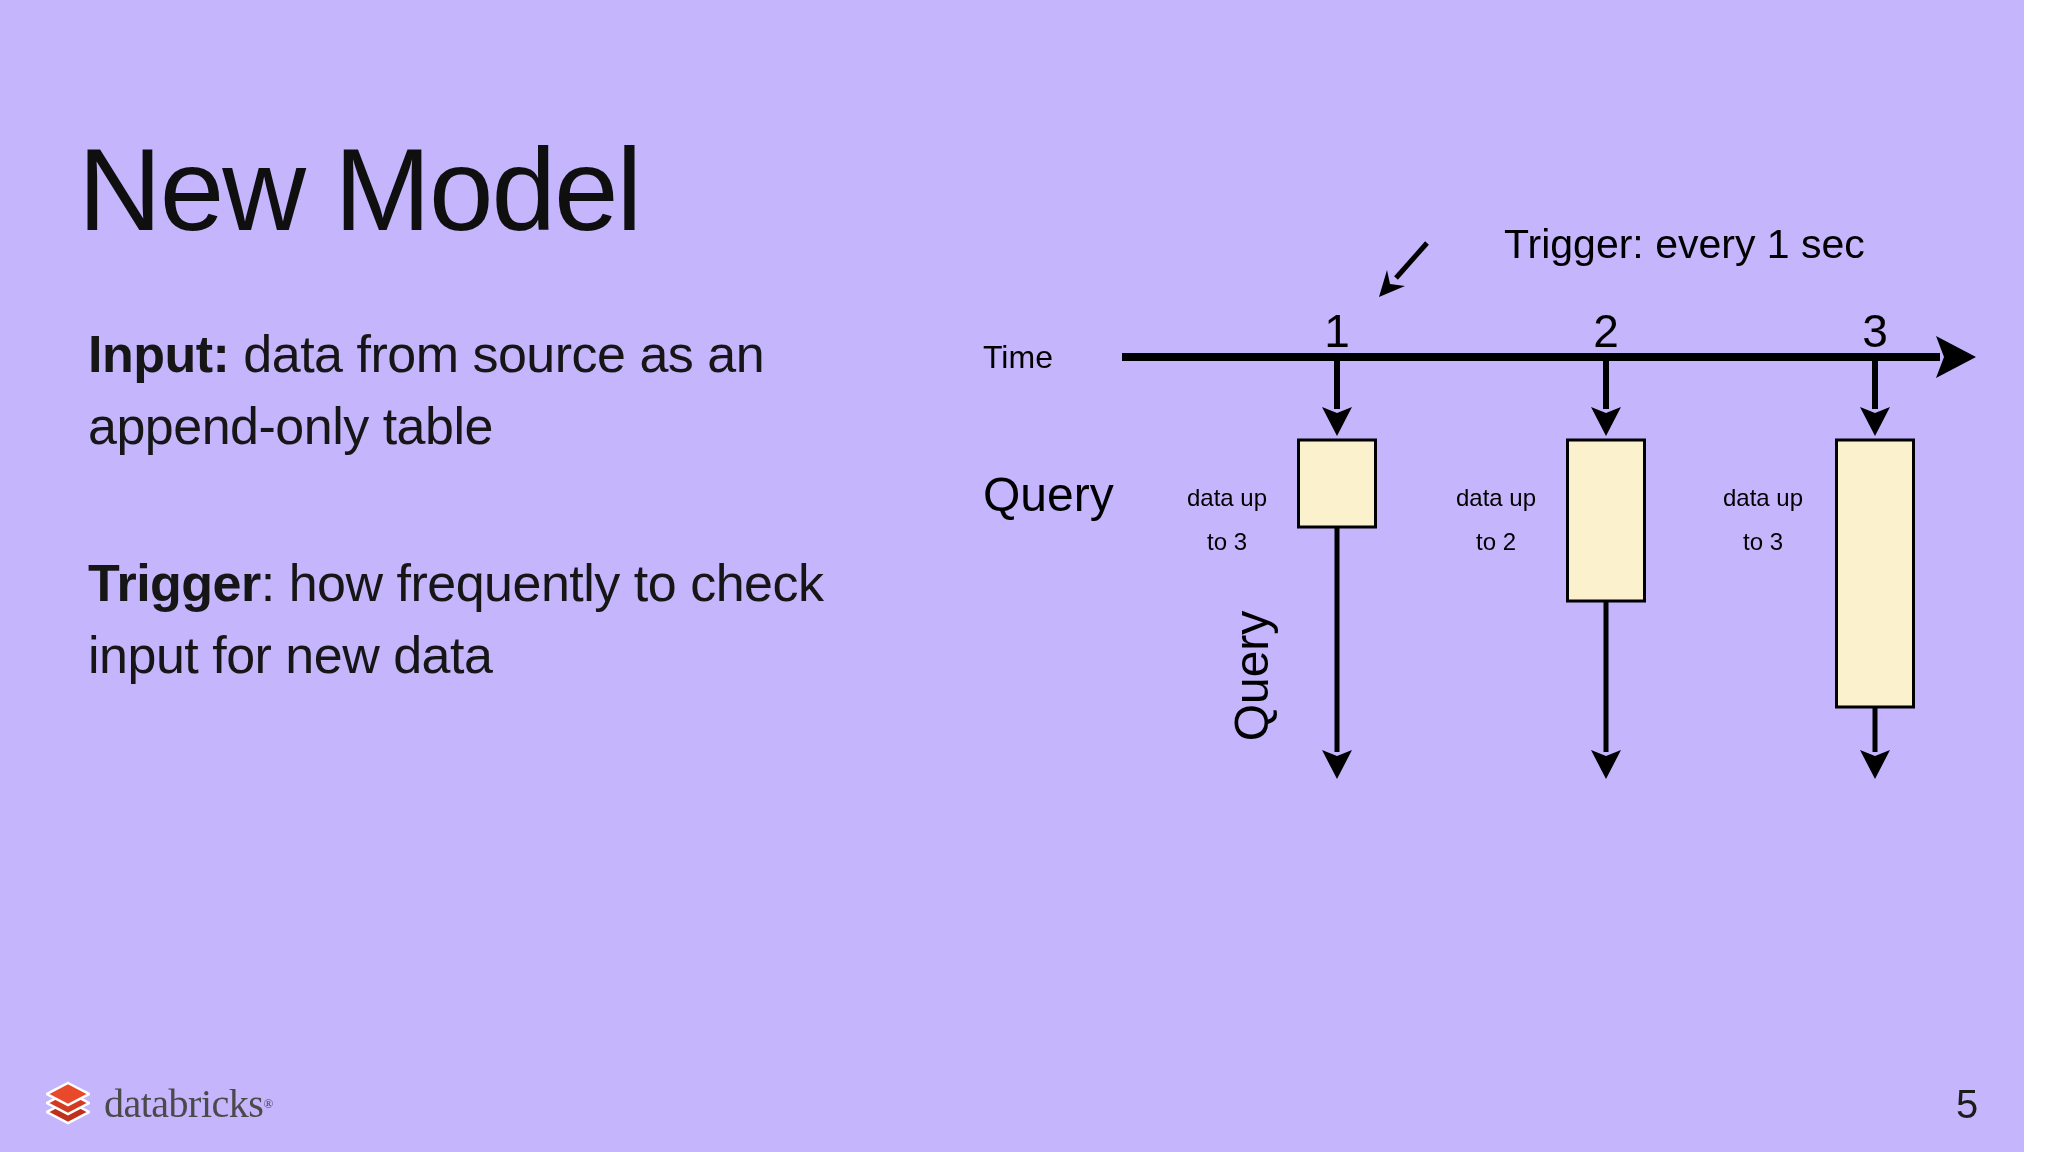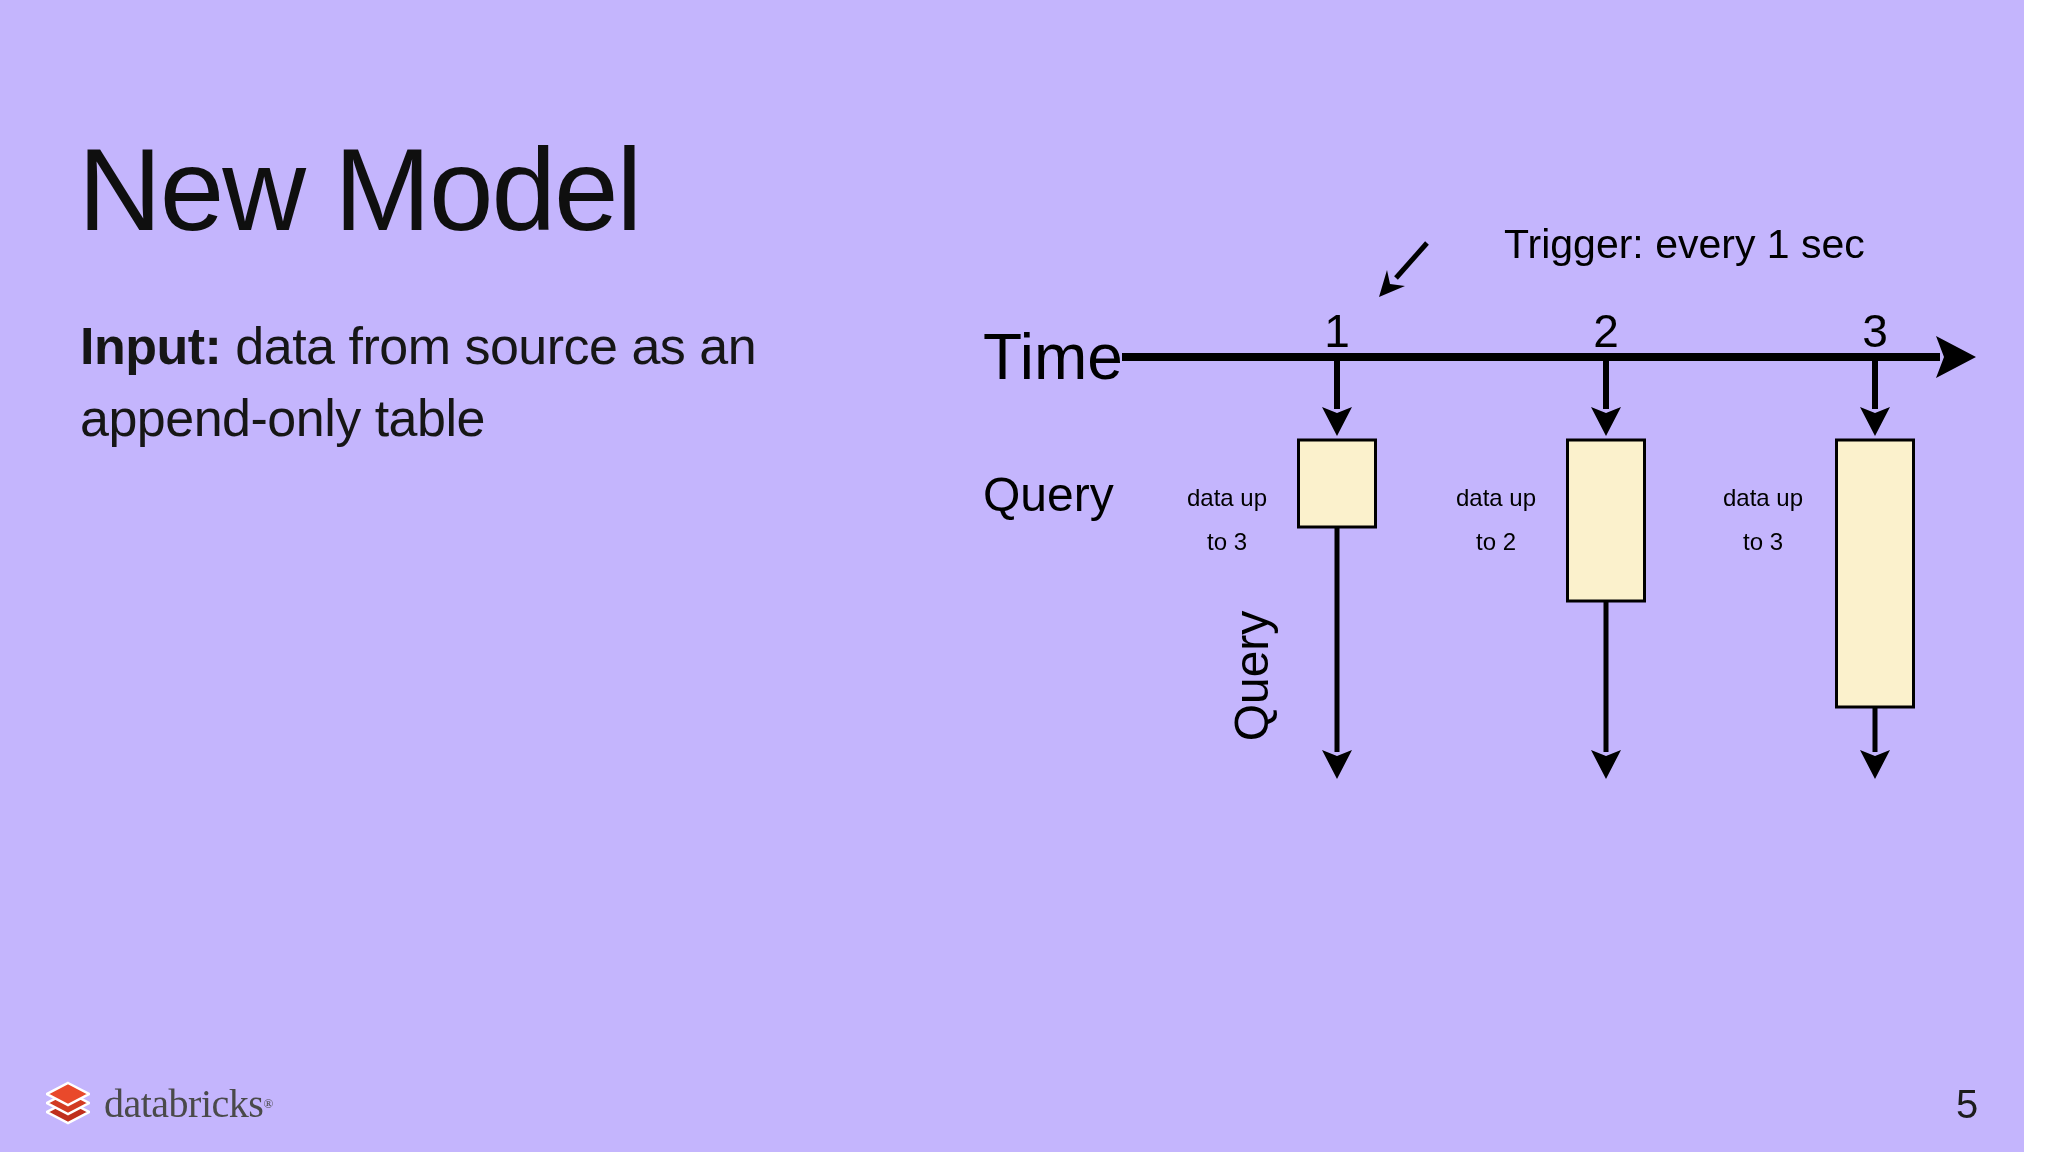--- a/index.html
+++ b/index.html
@@ -1,26 +1,26 @@
 <!DOCTYPE html>
 <html><head>
 <meta charset="utf-8">
 <style>
   html,body{margin:0;padding:0;background:#ffffff;}
   .slide{position:relative;width:2024px;height:1152px;background:#c4b5fd;overflow:hidden;
          font-family:"Liberation Sans",sans-serif;color:#161616;}
   .abs{position:absolute;}
   .title{left:78px;top:52px;font-size:116px;font-weight:400;letter-spacing:-2px;color:#0f0f0f;line-height:1.05;}
   .para{left:80px;width:900px;font-size:52px;line-height:72px;letter-spacing:-0.5px;
-        white-space:pre-line;margin:0;color:#161616;}
+        white-space:pre-line;margin:8px;color:#161616;}
   .para strong{font-weight:700;}
   .p1{top:310px;} .p2{top:539px;} .p3{top:763px;}
 
   .dlabel{position:absolute;color:#000;}
-  .time-label{left:983px;top:332px;font-size:64px;line-height:50px;}
+  .time-label{left:983px;top:332px;font-size:32px;line-height:50px;}
   .input-label{left:983px;top:470px;font-size:48px;line-height:50px;}
   .query-label{left:1251px;top:676px;font-size:48px;transform:translate(-50%,-50%) rotate(-90deg);transform-origin:center;}
   .trigger-note{left:1504px;top:221px;font-size:41px;}
   .tick-label{top:304px;font-size:46px;transform:translateX(-50%);}
   .t1{left:1337px;} .t2{left:1606px;} .t3{left:1875px;}
   .data-label{top:476px;font-size:24px;line-height:44px;text-align:center;transform:translateX(-50%);}
   .d1{left:1227px;} .d2{left:1496px;} .d3{left:1763px;}
 
   .diagram-svg{position:absolute;left:0;top:0;width:2048px;height:1152px;}
 
@@ -32,20 +32,22 @@
 </head>
 <body>
 
 <div class="slide">
 
   <h1 class="abs title">New Model</h1>
 
   <p class="abs para p1"><strong>Input:</strong><span> data from source as an
 append-only table</span></p>
 
+  <p class="abs para p2"><strong>Trigger</strong><span>: how frequently to check
+input for new data</span></p>
 
 
   <svg class="diagram-svg" viewBox="0 0 2048 1152">
 
     <line x1="1122" y1="357" x2="1940" y2="357" stroke="#000" stroke-width="8"></line>
     <polygon points="1936,336 1976,357 1936,378 1944,357" fill="#000"></polygon>
 
     <line x1="1337" y1="361" x2="1337" y2="409" stroke="#000" stroke-width="6"></line>
     <polygon points="1322,407 1337,436 1352,407 1337,413" fill="#000"></polygon>
     <line x1="1606" y1="361" x2="1606" y2="409" stroke="#000" stroke-width="6"></line>

